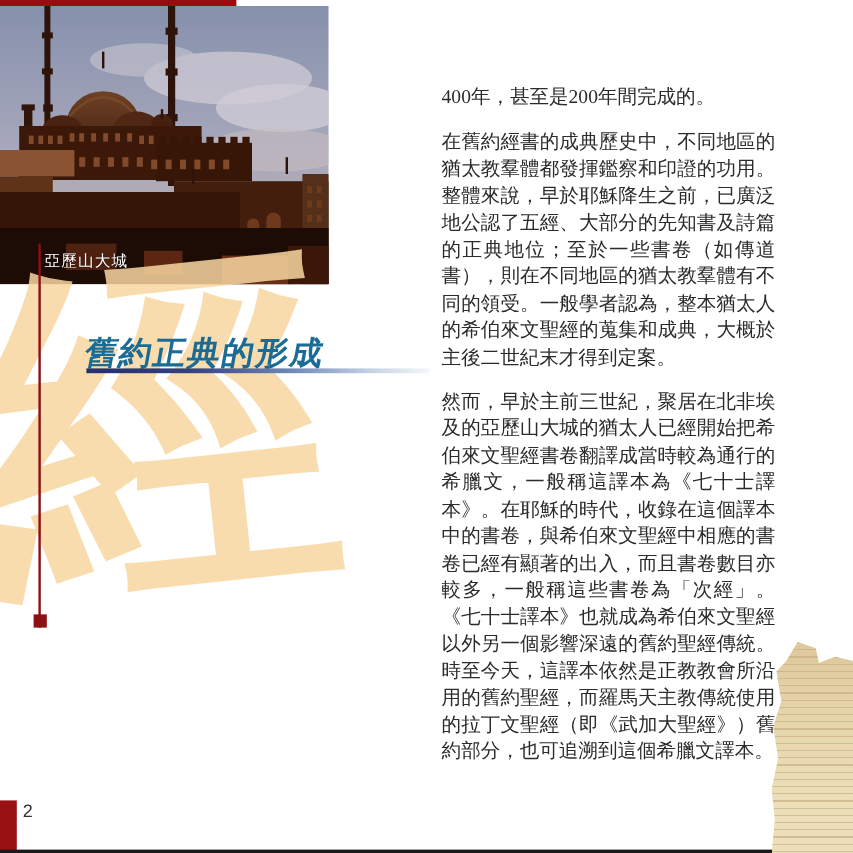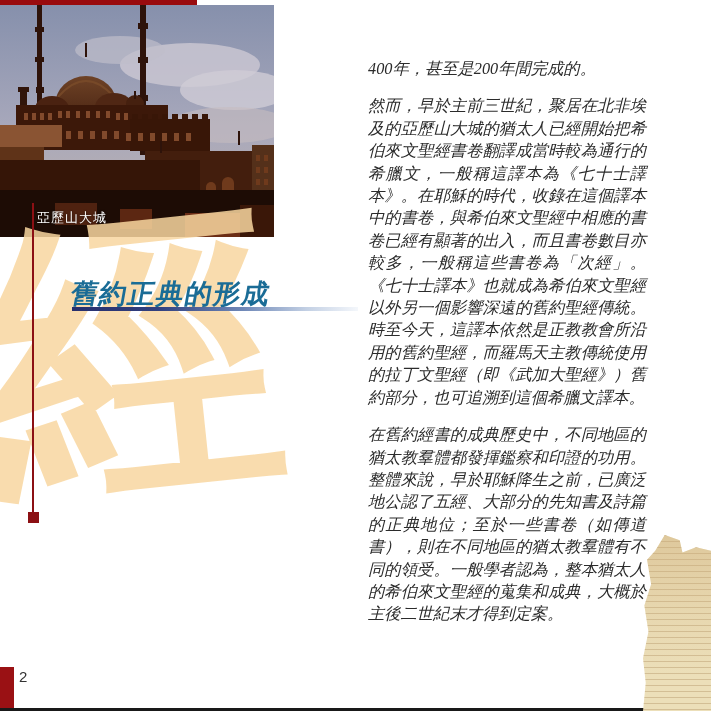--- a/index.html
+++ b/index.html
@@ -43,21 +43,21 @@
   }
   .heading-rule{
     position:absolute;left:72px;top:307px;width:286px;height:4px;z-index:2;
     background:linear-gradient(90deg,#272f6d 0%,#32407f 30%,#7089b8 60%,#c3d0e4 82%,#f4f7fb 100%);
   }
   
   .col{
     position:absolute;color:#2b2b2b;font-size:16.3px;line-height:22.4px;
     text-align:justify;text-justify:inter-character;z-index:2;
   }
-  .col p{margin:0 0 15px 0;padding:0;font-style:italic;}
+  .col p{margin:12px 0 15px 0;padding:0;}
   .col-left{left:72px;top:322px;width:274px;}
   .col-right{left:368px;top:58px;width:278px;}
   
   .parchment{
     position:absolute;left:643px;top:535px;width:68px;height:176px;z-index:1;
     background:
       linear-gradient(180deg, rgba(205,172,120,.45) 0%, rgba(205,172,120,.15) 45%, rgba(205,172,120,0) 80%),
       repeating-linear-gradient(180deg, rgba(146,106,56,.28) 0px, rgba(146,106,56,.28) 1px, rgba(146,106,56,0) 1px, rgba(146,106,56,0) 6px),
       #ecdfb9;
     clip-path:polygon(32% 0,54% 3%,58% 10%,78% 7%,100% 9%,100% 100%,0 100%,4% 84%,0 70%,8% 55%,2% 40%,12% 28%,6% 14%,18% 9%);
@@ -188,22 +188,22 @@
 
   <div class="red-rule"></div>
   <div class="red-square"></div>
 
   <h1 class="heading" style="margin:0;">舊約正典的形成</h1>
   <div class="heading-rule"></div>
 
 
   <div class="col col-right">
     <p>400年，甚至是200年間完成的。</p>
+    <p>在舊約經書的成典歷史中，不同地區的猶太教羣體都發揮鑑察和印證的功用。整體來說，早於耶穌降生之前，已廣泛地公認了五經、大部分的先知書及詩篇的正典地位；至於一些書卷（如傳道書），則在不同地區的猶太教羣體有不同的領受。一般學者認為，整本猶太人的希伯來文聖經的蒐集和成典，大概於主後二世紀末才得到定案。</p>
     <p>然而，早於主前三世紀，聚居在北非埃及的亞歷山大城的猶太人已經開始把希伯來文聖經書卷翻譯成當時較為通行的希臘文，一般稱這譯本為《七十士譯本》。在耶穌的時代，收錄在這個譯本中的書卷，與希伯來文聖經中相應的書卷已經有顯著的出入，而且書卷數目亦較多，一般稱這些書卷為「次經」。《七十士譯本》也就成為希伯來文聖經以外另一個影響深遠的舊約聖經傳統。時至今天，這譯本依然是正教教會所沿用的舊約聖經，而羅馬天主教傳統使用的拉丁文聖經（即《武加大聖經》）舊約部分，也可追溯到這個希臘文譯本。</p>
-    <p>在舊約經書的成典歷史中，不同地區的猶太教羣體都發揮鑑察和印證的功用。整體來說，早於耶穌降生之前，已廣泛地公認了五經、大部分的先知書及詩篇的正典地位；至於一些書卷（如傳道書），則在不同地區的猶太教羣體有不同的領受。一般學者認為，整本猶太人的希伯來文聖經的蒐集和成典，大概於主後二世紀末才得到定案。</p>
   </div>
 
   <div class="parchment"></div>
 
   <div class="red-block"></div>
   <div class="page-num">2</div>
   <div class="bottom-line"></div>
 
 </div>
 

